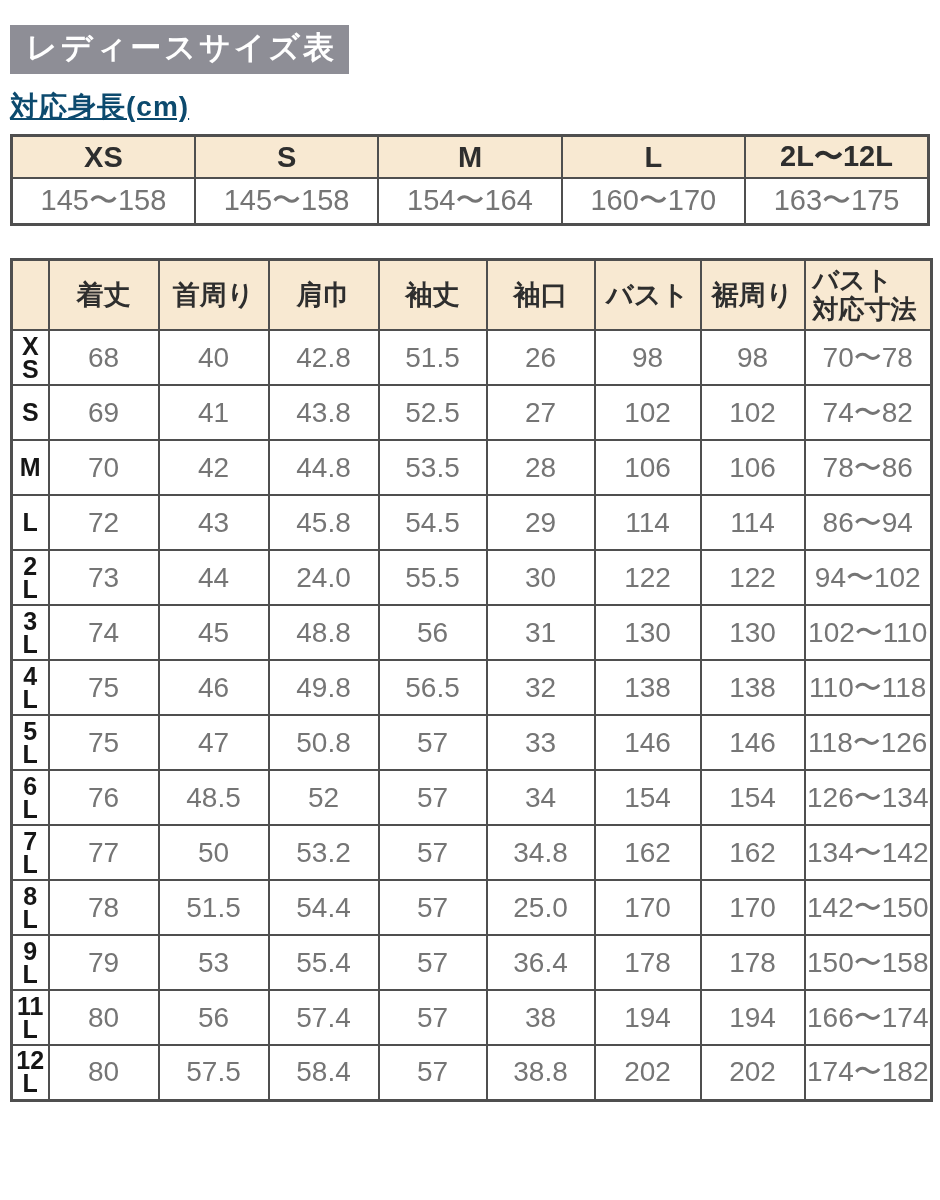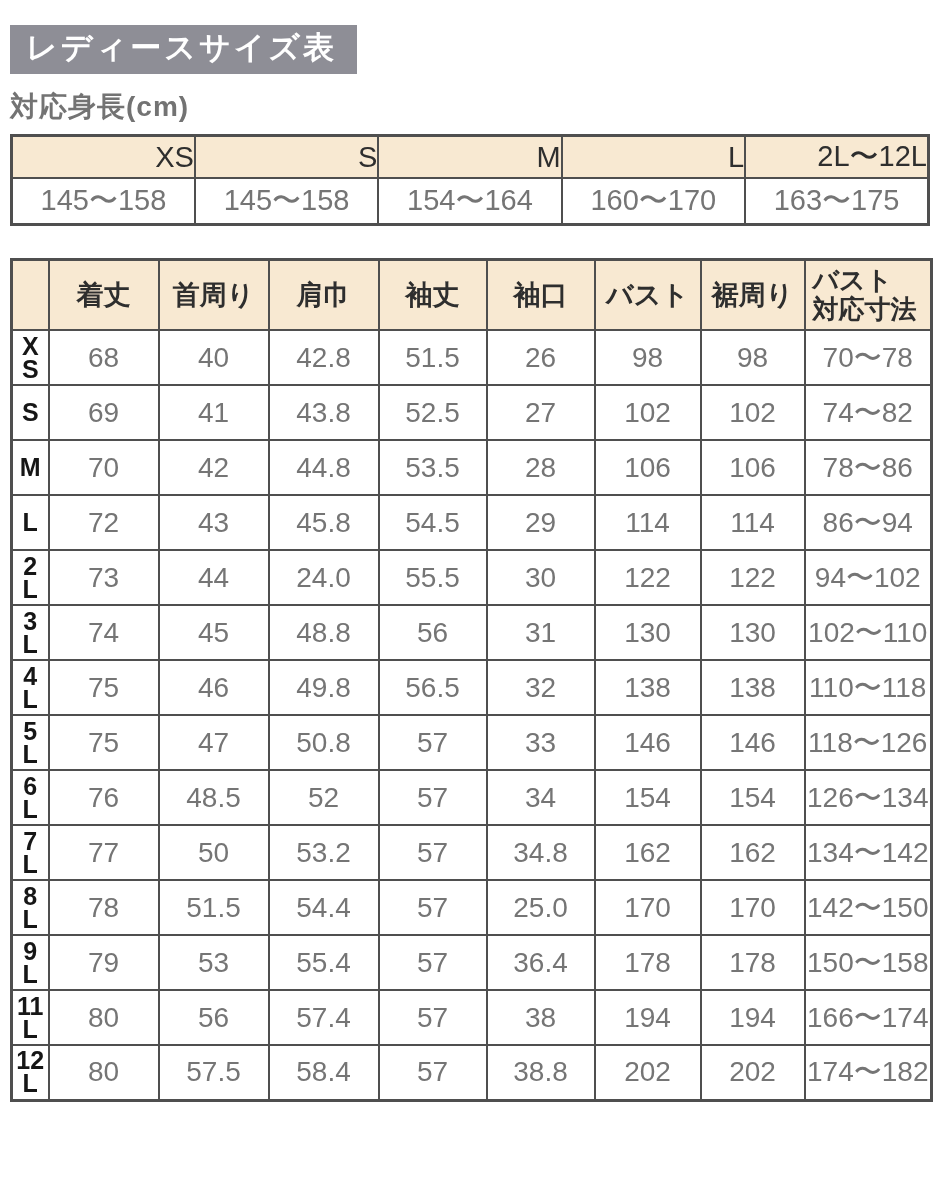--- a/index.html
+++ b/index.html
@@ -13,48 +13,49 @@
   .page { width: 940px; height: 1200px; }
 
   .title-bar {
     display: inline-block;
     margin: 25px 8px 0 10px;
     background: #8e8e96;
     color: #ffffff;
     font-size: 31px;
     font-weight: bold;
     letter-spacing: 3px;
-    padding: 2px 20px 5px 16px;
+    padding: 2px 12px 5px 16px;
   }
 
   .subtitle {
     margin: 14px 0 8px 10px;
     font-size: 28px;
     font-weight: bold;
-    color: #737373;
+    color: #0c4a6e;
     letter-spacing: 1px;
+    text-decoration: underline;
   }
 
   table {
     border-collapse: collapse;
     table-layout: fixed;
     width: 920px;
     margin-left: 10px;
   }
 
   .height-table { border: 3px solid #4f4f4f; }
   .height-table th {
     background: #f8e9d2;
     border: 2px solid #4f4f4f;
     font-size: 29px;
-    font-weight: normal;
+    font-weight: bold;
     color: #2e2e2e;
     height: 35px;
     padding: 0;
-    text-align: right;
+    text-align: center;
   }
   .height-table td {
     border: 2px solid #4f4f4f;
     font-size: 29px;
     color: #757575;
     height: 46px;
     padding: 0;
     text-align: center;
   }
 

